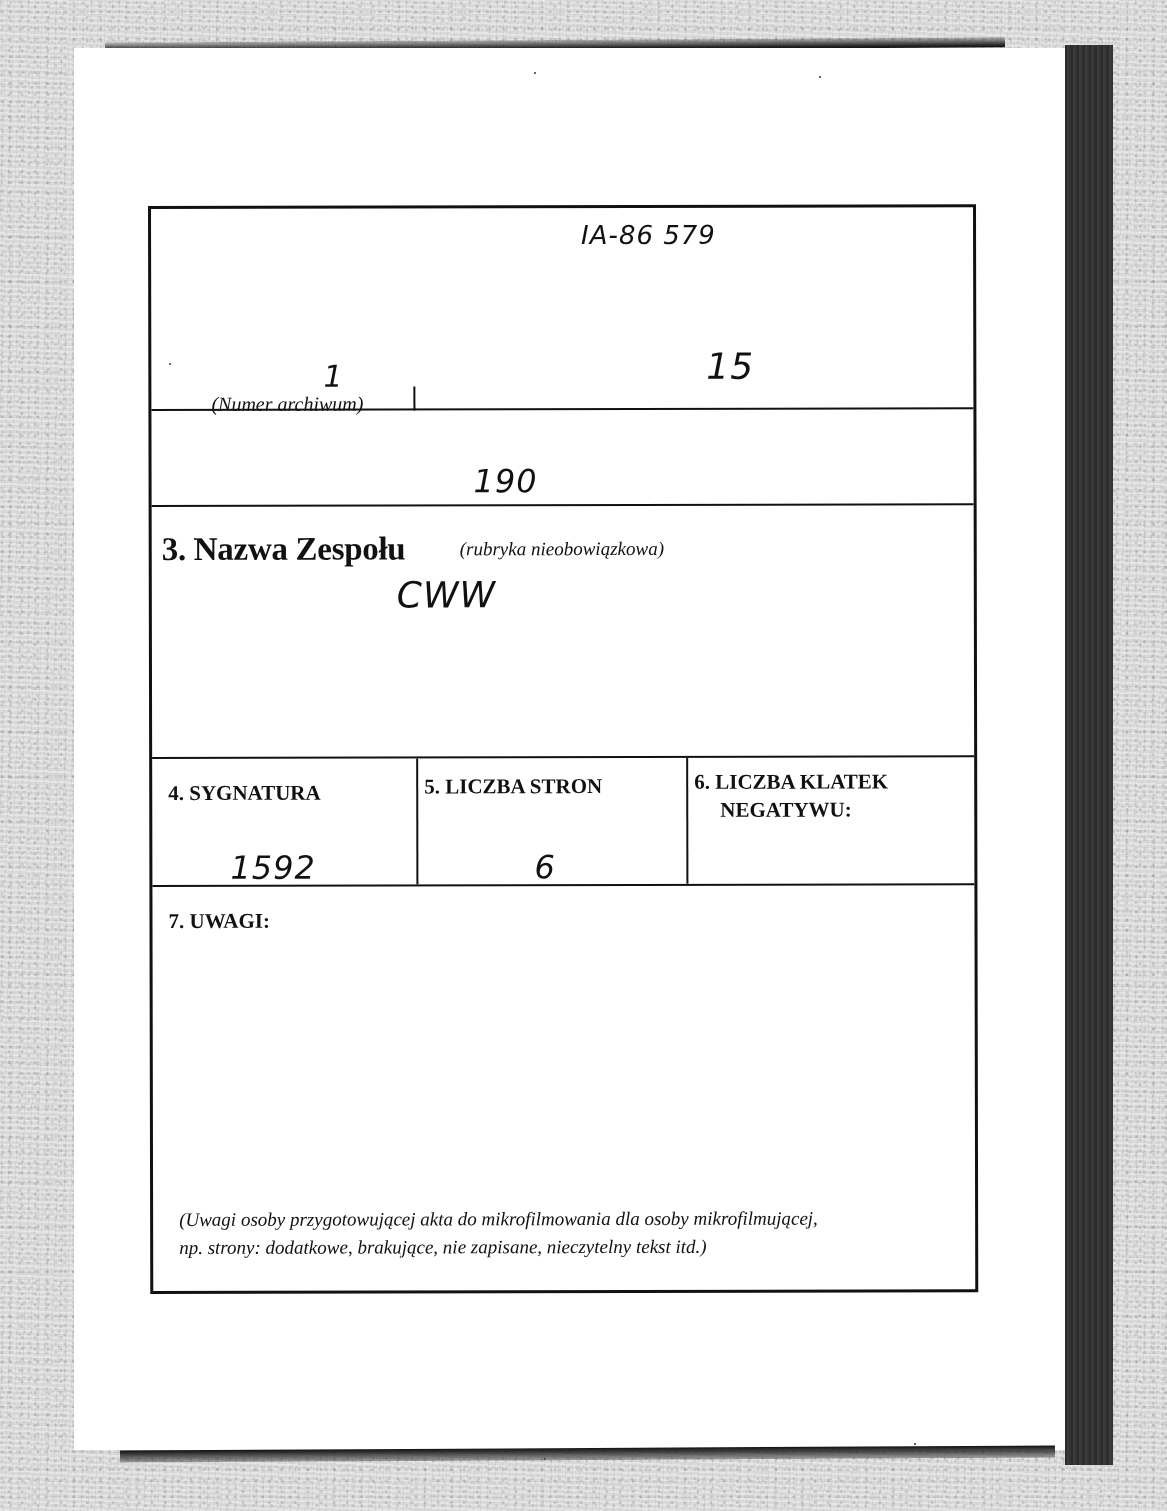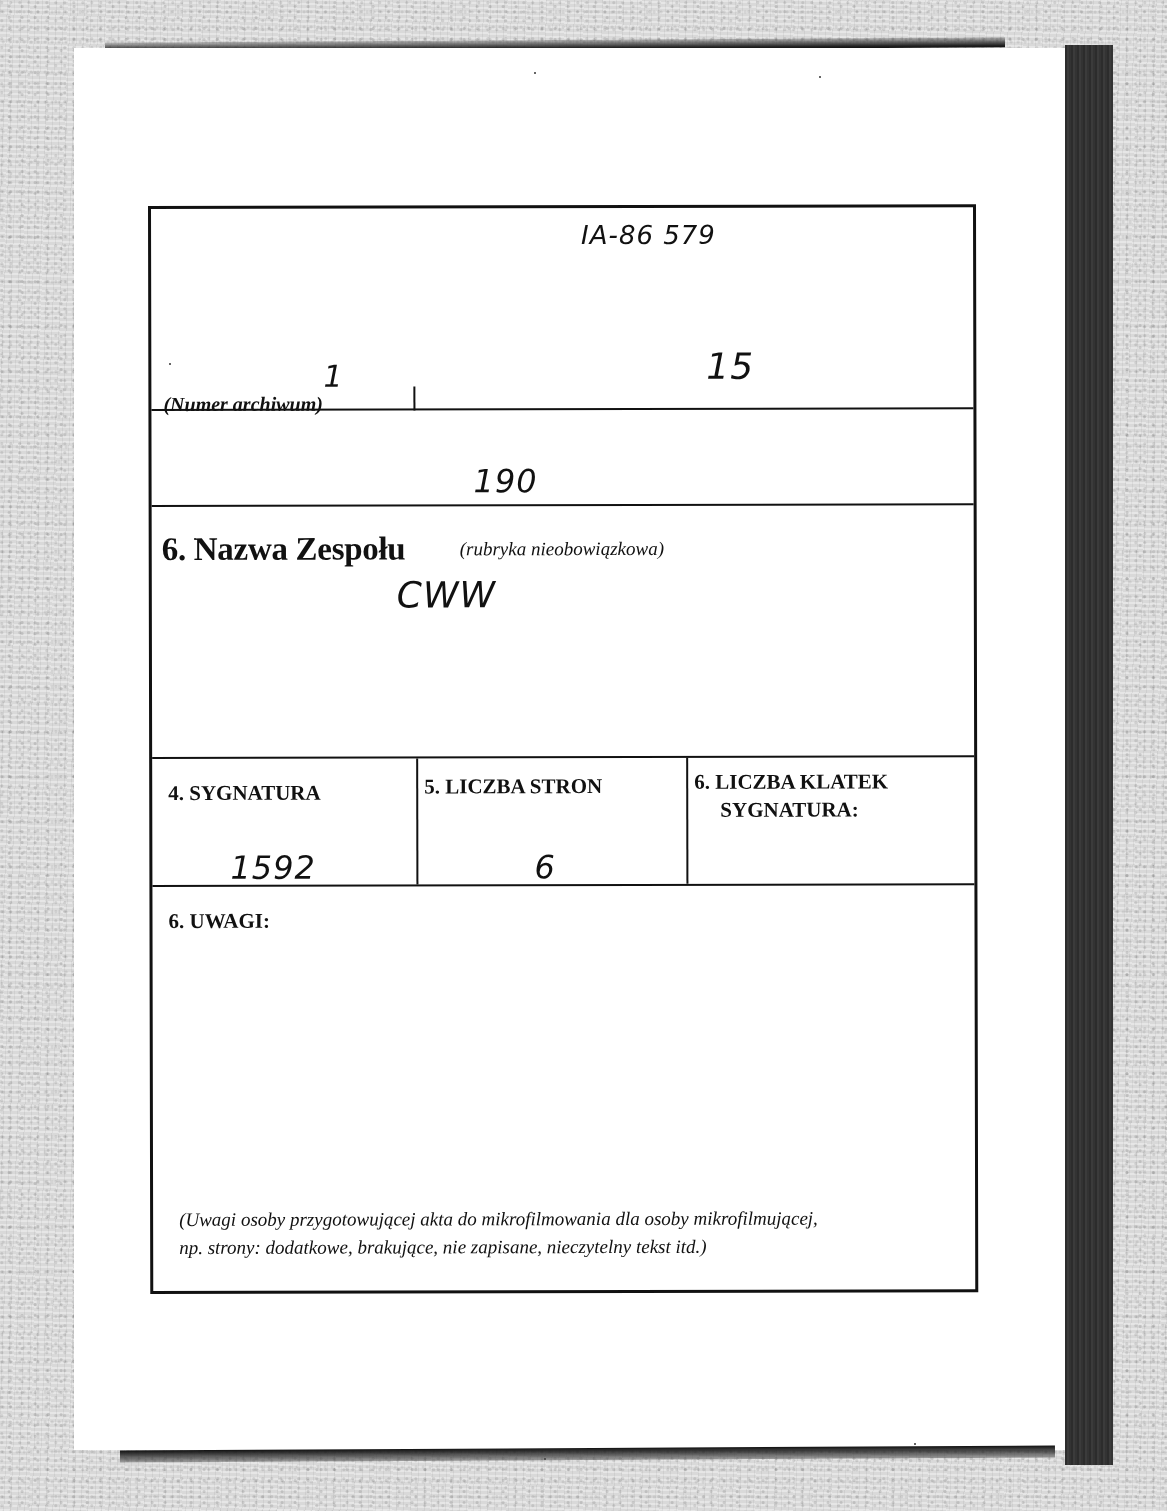--- a/index.html
+++ b/index.html
@@ -48,21 +48,21 @@
   }
   .row { position: absolute; left: 0; right: 0; border-bottom: 2px solid #111; box-sizing: border-box; }
   .r1 { top: 0; height: 202px; }
   .r2 { top: 202px; height: 96px; }
   .r3 { top: 298px; height: 252px; }
   .r4 { top: 550px; height: 128px; border-bottom: 2px solid #111; }
   .r7 { top: 678px; bottom: 0; border-bottom: none; }
 
   .label-big { position: absolute; font-weight: bold; font-size: 33px; letter-spacing: -0.3px; }
   .label-mid { position: absolute; font-weight: bold; font-size: 21px; }
-  .italic-small { position: absolute; font-style: italic; font-weight: bold; font-size: 20px; }
+  .italic-small { position: absolute; font-style: italic; font-weight: normal; font-size: 20px; margin-left: 48px; }
   .italic-note { position: absolute; font-style: italic; font-size: 19px; }
   .hand {
     position: absolute; font-family: "DejaVu Sans", sans-serif; font-weight: 300;
     color: #111; font-style: italic; letter-spacing: 1px;
   }
   .vdiv { position: absolute; top: 0; bottom: 0; width: 2px; background: #111; }
 </style>
 </head>
 <body>
 
@@ -89,39 +89,39 @@
     <span style="position:absolute;left:262px;top:178px;width:2px;height:24px;background:#111"></span>
 
     <span class="hand" style="left:555px;top:138px;font-size:36px;">15</span>
   </div>
 
   <div class="row r2">
     <span class="hand" style="left:322px;top:52px;font-size:32px;text-align:center;">190</span>
   </div>
 
   <div class="row r3">
-    <span class="label-big" style="left:10px;top:24px">6. Nazwa Zespołu</span>
+    <span class="label-big" style="left:10px;top:24px">3. Nazwa Zespołu</span>
     <span class="italic-note" style="left:308px;top:32px">(rubryka nieobowiązkowa)</span>
     <span class="hand" style="left:245px;top:68px;font-size:36px;">CWW</span>
   </div>
 
   <div class="row r4">
     <div class="vdiv" style="left:264px"></div>
     <div class="vdiv" style="left:534px"></div>
 
     <span class="label-mid" style="left:16px;top:22px">4. SYGNATURA</span>
     <span class="hand" style="left:78px;top:90px;font-size:32px;">1592</span>
 
     <span class="label-mid" style="left:272px;top:16px">5. LICZBA  STRON</span>
     <span class="hand" style="left:382px;top:90px;font-size:32px;">6</span>
 
     <span class="label-mid" style="left:542px;top:12px">6. LICZBA  KLATEK</span>
-    <span class="label-mid" style="left:568px;top:40px">SYGNATURA:</span>
+    <span class="label-mid" style="left:568px;top:40px">NEGATYWU:</span>
   </div>
 
   <div class="row r7">
-    <span class="label-mid" style="left:16px;top:22px">6. UWAGI:</span>
+    <span class="label-mid" style="left:16px;top:22px">7. UWAGI:</span>
     <span class="italic-note" style="left:26px;top:322px">(Uwagi osoby przygotowującej akta do mikrofilmowania dla osoby mikrofilmującej,</span>
     <span class="italic-note" style="left:26px;top:350px">np. strony: dodatkowe, brakujące, nie zapisane, nieczytelny tekst itd.)</span>
   </div>
 </div>
 
 <div class="scan-shadow-bottom"></div>
 
 </body></html>

